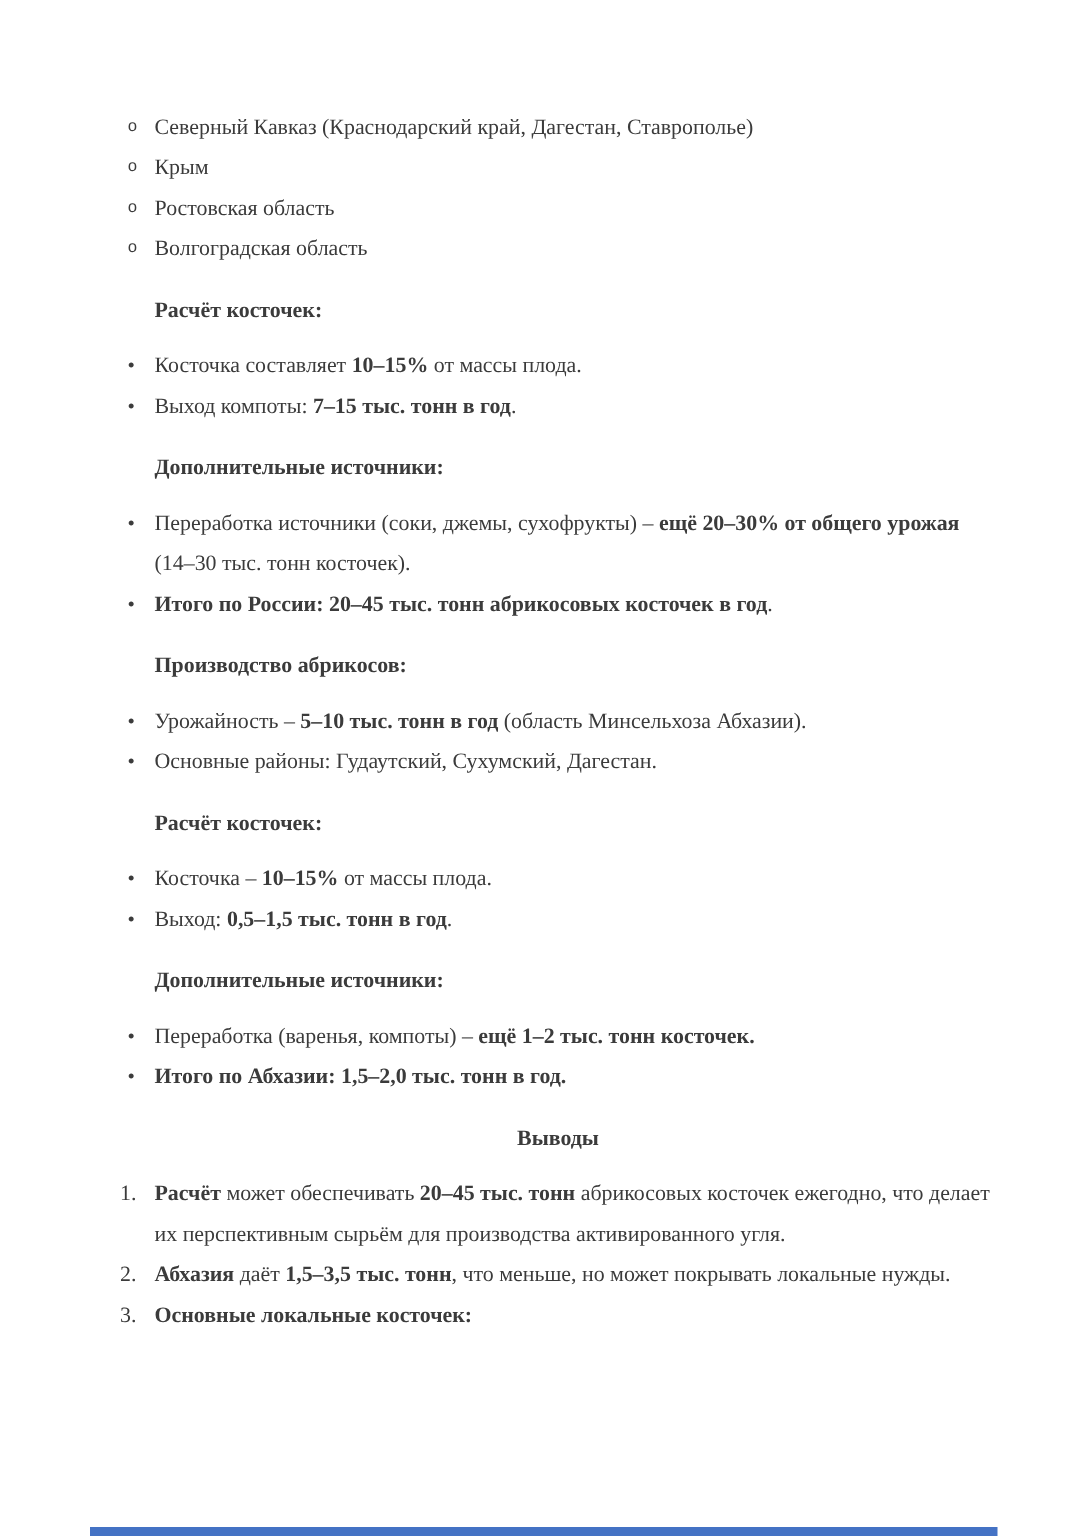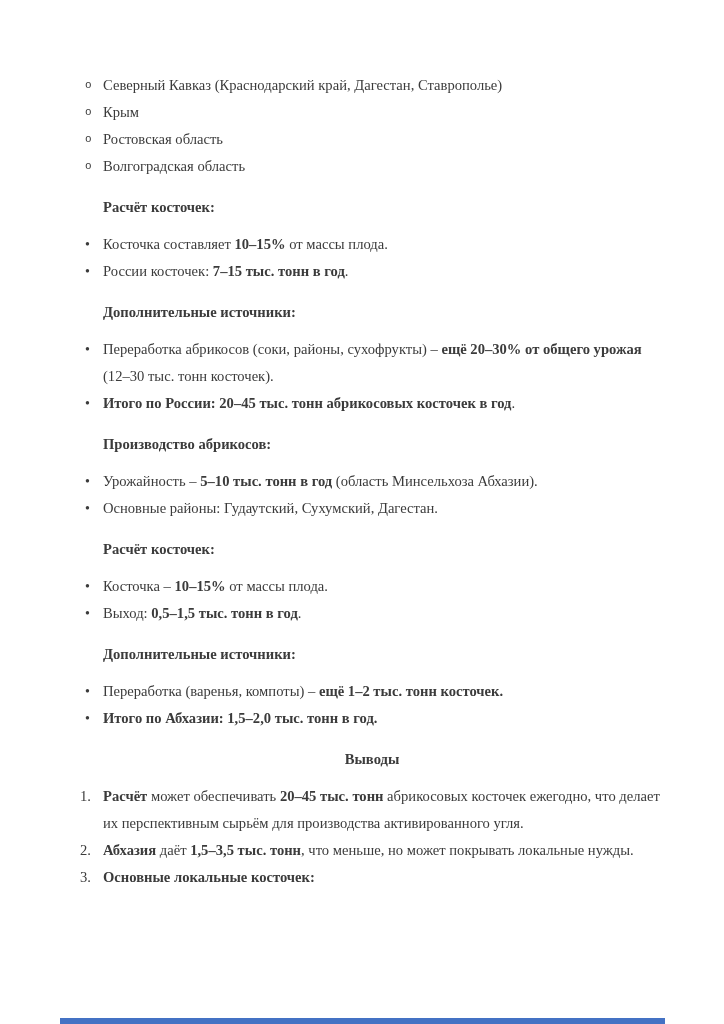--- a/index.html
+++ b/index.html
@@ -91,28 +91,28 @@
       </div>
       <div class="block heading">
         <span class="content"><span class="bold">Расчёт косточек:</span></span>
       </div>
       <div class="block bullet">
         <span class="marker marker-bullet">•</span>
         <span class="content"><span>Косточка составляет </span><span class="bold">10–15%</span><span> от массы плода.</span></span>
       </div>
       <div class="block bullet">
         <span class="marker marker-bullet">•</span>
-        <span class="content"><span>России косточек: </span><span class="bold">7–15 тыс. тонн в год</span><span>.</span></span>
+        <span class="content"><span>Выход компоты: </span><span class="bold">7–15 тыс. тонн в год</span><span>.</span></span>
       </div>
       <div class="block heading">
         <span class="content"><span class="bold">Дополнительные источники:</span></span>
       </div>
       <div class="block bullet">
         <span class="marker marker-bullet">•</span>
-        <span class="content"><span>Переработка абрикосов (соки, районы, сухофрукты) – </span><span class="bold">ещё 20–30% от общего урожая</span><span> (12–30 тыс. тонн косточек).</span></span>
+        <span class="content"><span>Переработка источники (соки, джемы, сухофрукты) – </span><span class="bold">ещё 20–30% от общего урожая</span><span> (14–30 тыс. тонн косточек).</span></span>
       </div>
       <div class="block bullet">
         <span class="marker marker-bullet">•</span>
         <span class="content"><span class="bold">Итого по России: 20–45 тыс. тонн абрикосовых косточек в год</span><span>.</span></span>
       </div>
       <div class="block heading">
         <span class="content"><span class="bold">Производство абрикосов:</span></span>
       </div>
       <div class="block bullet">
         <span class="marker marker-bullet">•</span>

